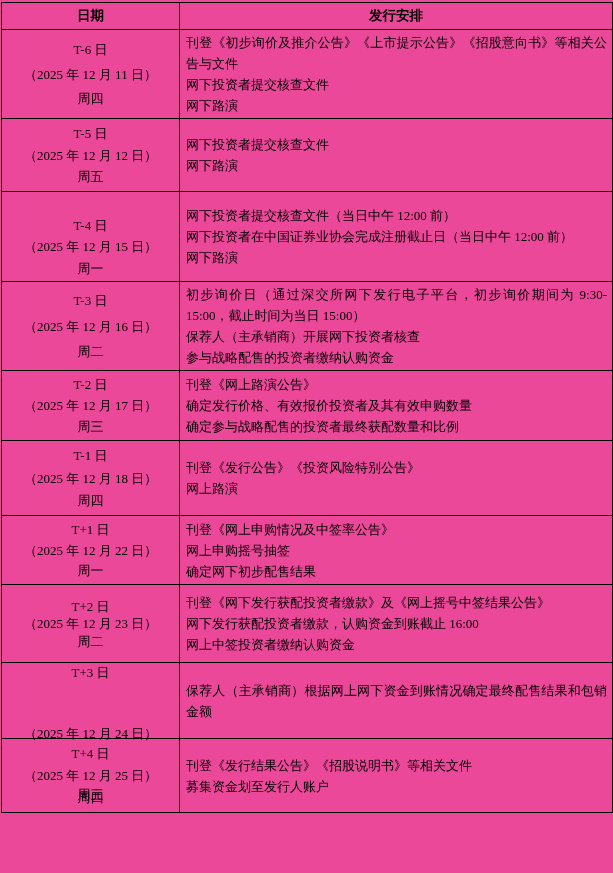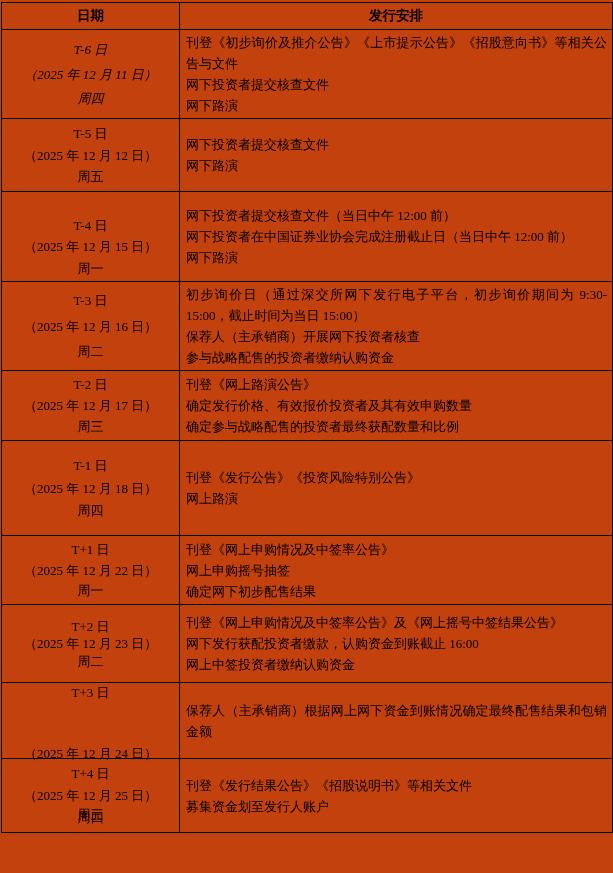--- a/index.html
+++ b/index.html
@@ -6,21 +6,21 @@
     margin: 0;
     padding: 0;
     background: #ffffff;
     width: 613px;
   }
   .page {
     width: 613px;
     height: 873px;
     box-sizing: border-box;
     padding: 2px 1px 0 1px;
-    background: #c2410c;
+    background: #ec4899;
     font-family: "Liberation Serif", "DejaVu Serif", serif;
     color: #000000;
   }
   table.schedule {
     border-collapse: collapse;
     width: 611px;
     table-layout: fixed;
   }
   table.schedule th,
   table.schedule td {
@@ -74,21 +74,21 @@
     </colgroup>
     <thead>
       <tr>
         <th class="col-head">日期</th>
         <th class="col-head">发行安排</th>
       </tr>
     </thead>
     <tbody id="rows">
         <tr style="height: 83px;">
     <td class="date-cell">
-      <div class="date-wrap" style="height: 80px; font-style: italic;">
+      <div class="date-wrap" style="height: 80px;">
         <div>T-6 日</div>
         <div>（2025 年 12 月 11 日）</div>
         <div>周四</div>
       </div>
     </td>
     <td class="arr-cell">
             <div class="item">刊登《初步询价及推介公告》《上市提示公告》《招股意向书》等相关公告与文件</div>
             <div class="item">网下投资者提交核查文件</div>
             <div class="item">网下路演</div>
           </td>
@@ -141,21 +141,21 @@
         <div>（2025 年 12 月 17 日）</div>
         <div>周三</div>
       </div>
     </td>
     <td class="arr-cell">
             <div class="item">刊登《网上路演公告》</div>
             <div class="item">确定发行价格、有效报价投资者及其有效申购数量</div>
             <div class="item">确定参与战略配售的投资者最终获配数量和比例</div>
           </td>
   </tr>
-        <tr style="height: 95px;">
+        <tr style="height: 75px;">
     <td class="date-cell">
       <div class="date-wrap" style="height: 72px;">
         <div>T-1 日</div>
         <div>（2025 年 12 月 18 日）</div>
         <div>周四</div>
       </div>
     </td>
     <td class="arr-cell">
             <div class="item">刊登《发行公告》《投资风险特别公告》</div>
             <div class="item">网上路演</div>
@@ -177,21 +177,21 @@
   </tr>
         <tr style="height: 78px;">
     <td class="date-cell">
       <div class="date-wrap" style="height: 53px;">
         <div>T+2 日</div>
         <div>（2025 年 12 月 23 日）</div>
         <div>周二</div>
       </div>
     </td>
     <td class="arr-cell">
-            <div class="item">刊登《网上申购情况及中签率公告》及《网上摇号中签结果公告》</div>
+            <div class="item">刊登《网下发行获配投资者缴款》及《网上摇号中签结果公告》</div>
             <div class="item">网下发行获配投资者缴款，认购资金到账截止 16:00</div>
             <div class="item">网上中签投资者缴纳认购资金</div>
           </td>
   </tr>
         <tr style="height: 76px;">
     <td class="date-cell">
       <div class="date-wrap" style="height: 73px; gap: 44px;">
         <div>T+3 日</div>
         <div>（2025 年 12 月 24 日）</div>
         <div>周三</div>

